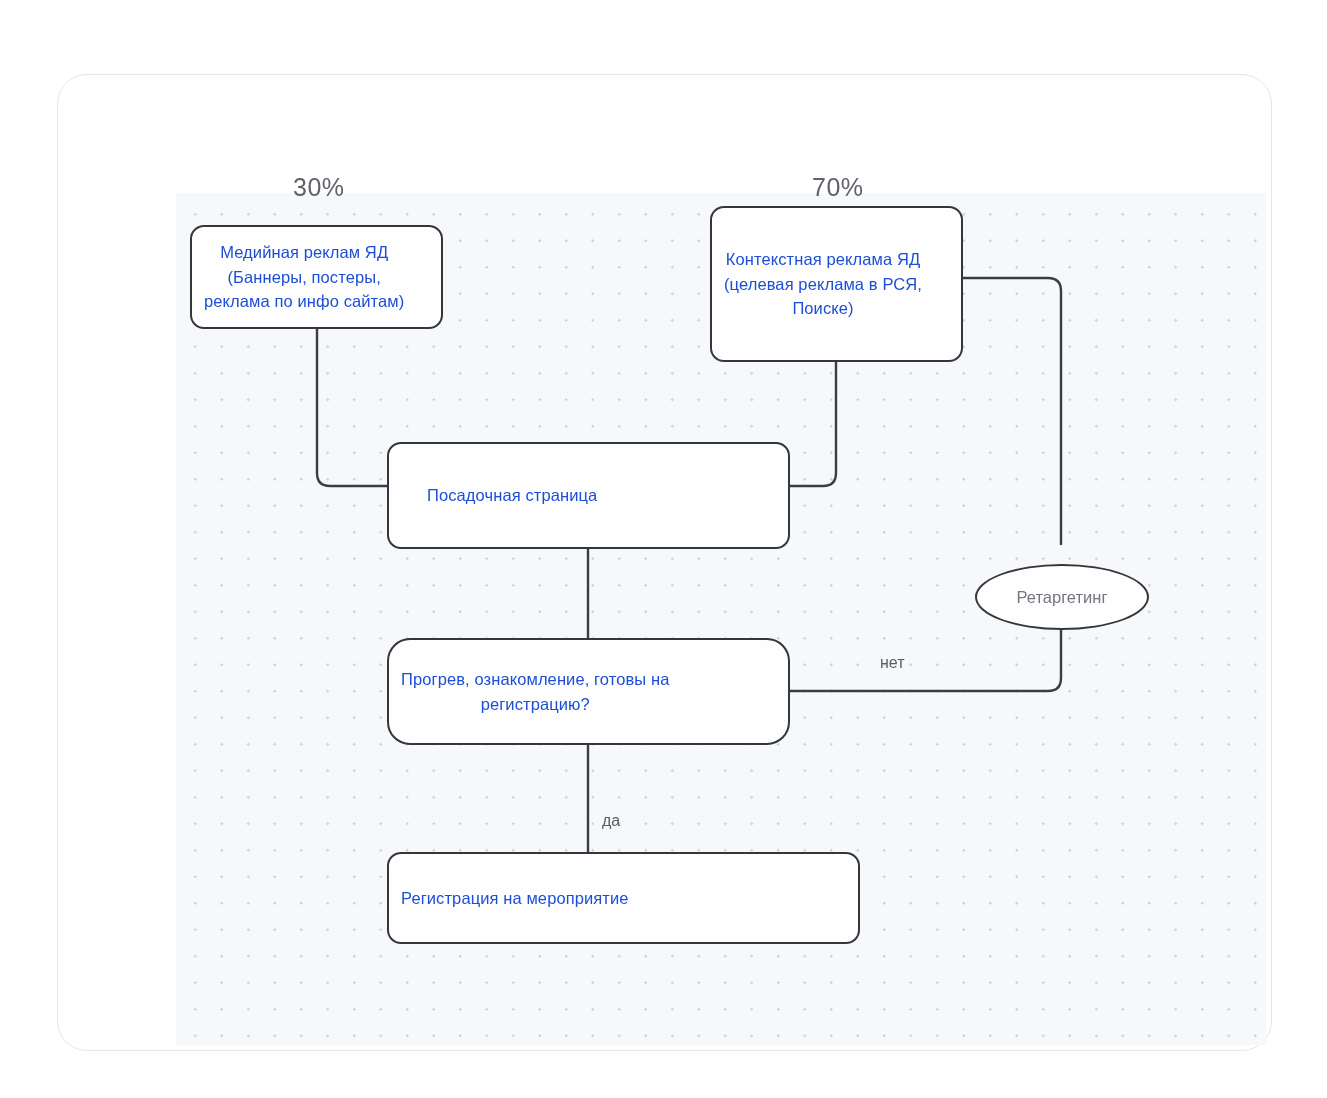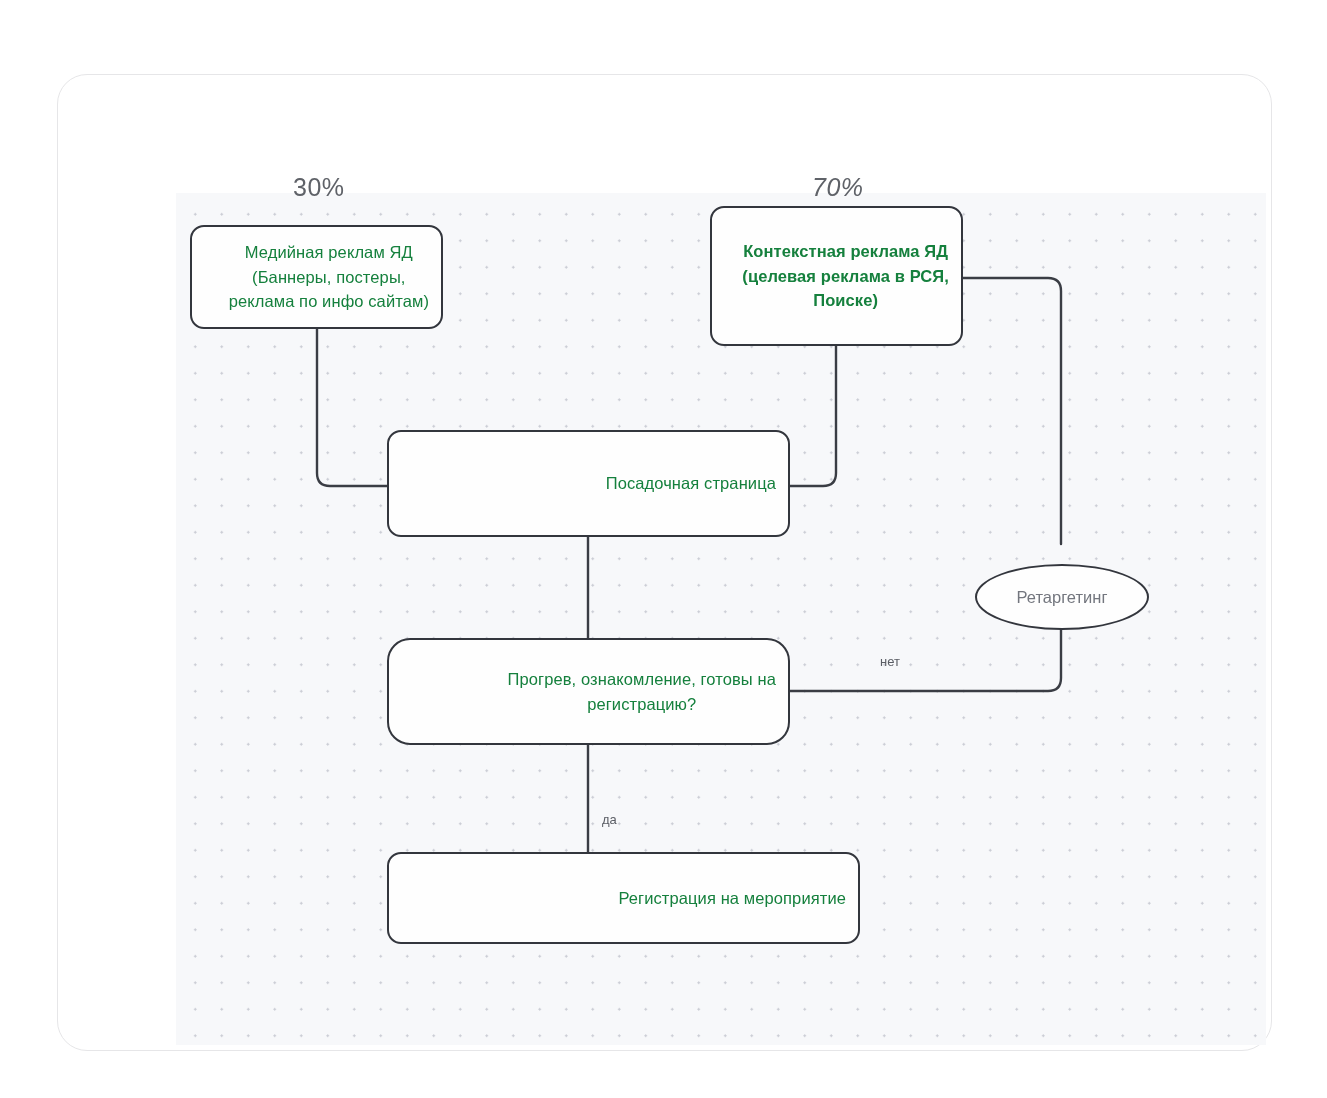--- a/index.html
+++ b/index.html
@@ -55,33 +55,33 @@
     pointer-events: none;
   }
   .node {
     position: absolute;
     box-sizing: border-box;
     background: #fefefe;
     border: 2.4px solid #33363d;
     border-radius: 14px;
     display: flex;
     align-items: center;
-    justify-content: flex-end;
+    justify-content: flex-start;
     text-align: center;
-    color: #15803d;
+    color: #1d4ed8;
     font-size: 16.5px;
     line-height: 1.5;
     letter-spacing: 0.1px;
     padding: 6px 12px;
   }
   .node .lbl { white-space: pre-line; }
 
   #node-media   { left: 190px; top: 199px; width: 253px; height: 104px; }
-  #node-context { left: 710px; top: 180px; width: 253px; height: 140px; font-weight: bold; }
-  #node-landing { left: 387px; top: 404px; width: 403px; height: 107px; padding-left: 38px; }
+  #node-context { left: 710px; top: 180px; width: 253px; height: 156px; }
+  #node-landing { left: 387px; top: 416px; width: 403px; height: 107px; padding-left: 38px; }
   #node-decision{ left: 387px; top: 612px; width: 403px; height: 107px; border-radius: 23px; }
   #node-register{ left: 387px; top: 826px; width: 473px; height: 92px; }
 
   #node-retarget {
     position: absolute;
     left: 975px;
     top: 538px;
     width: 174px;
     height: 66px;
     box-sizing: border-box;
@@ -96,26 +96,26 @@
   }
 
   .pct {
     position: absolute;
     color: #5f6268;
     font-size: 25px;
     letter-spacing: 0.5px;
     white-space: nowrap;
   }
   #pct-left  { left: 293px; top: 147px; }
-  #pct-right { left: 812px; top: 147px; font-style: italic; }
+  #pct-right { left: 812px; top: 147px; }
 
   .edge-label {
     position: absolute;
     color: #5a5d64;
-    font-size: 13px;
+    font-size: 16px;
     white-space: nowrap;
   }
   #label-no  { left: 880px; top: 628px; }
   #label-yes { left: 602px; top: 786px; }
 </style>
 </head>
 <body>
 
 <div id="page">
 

